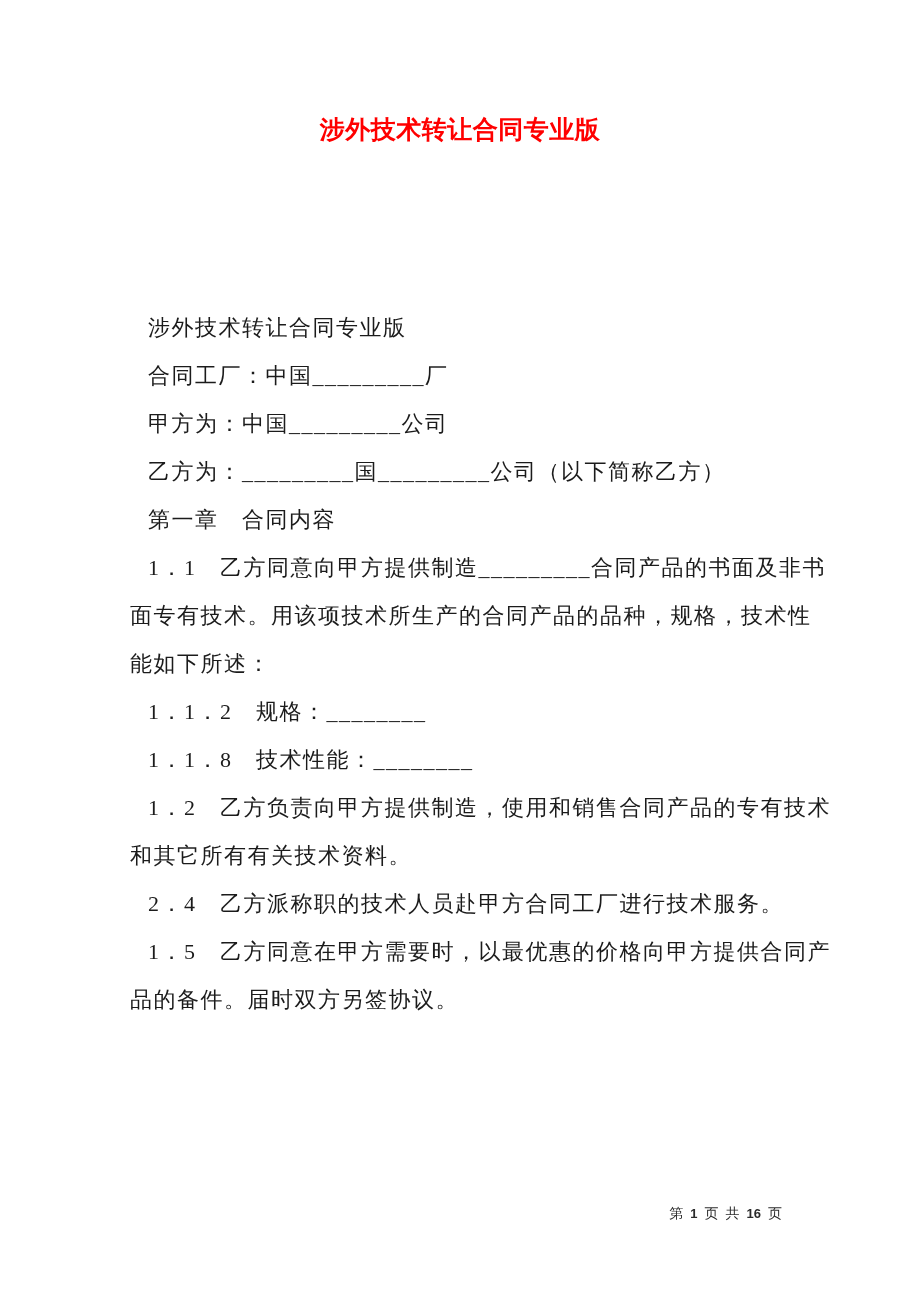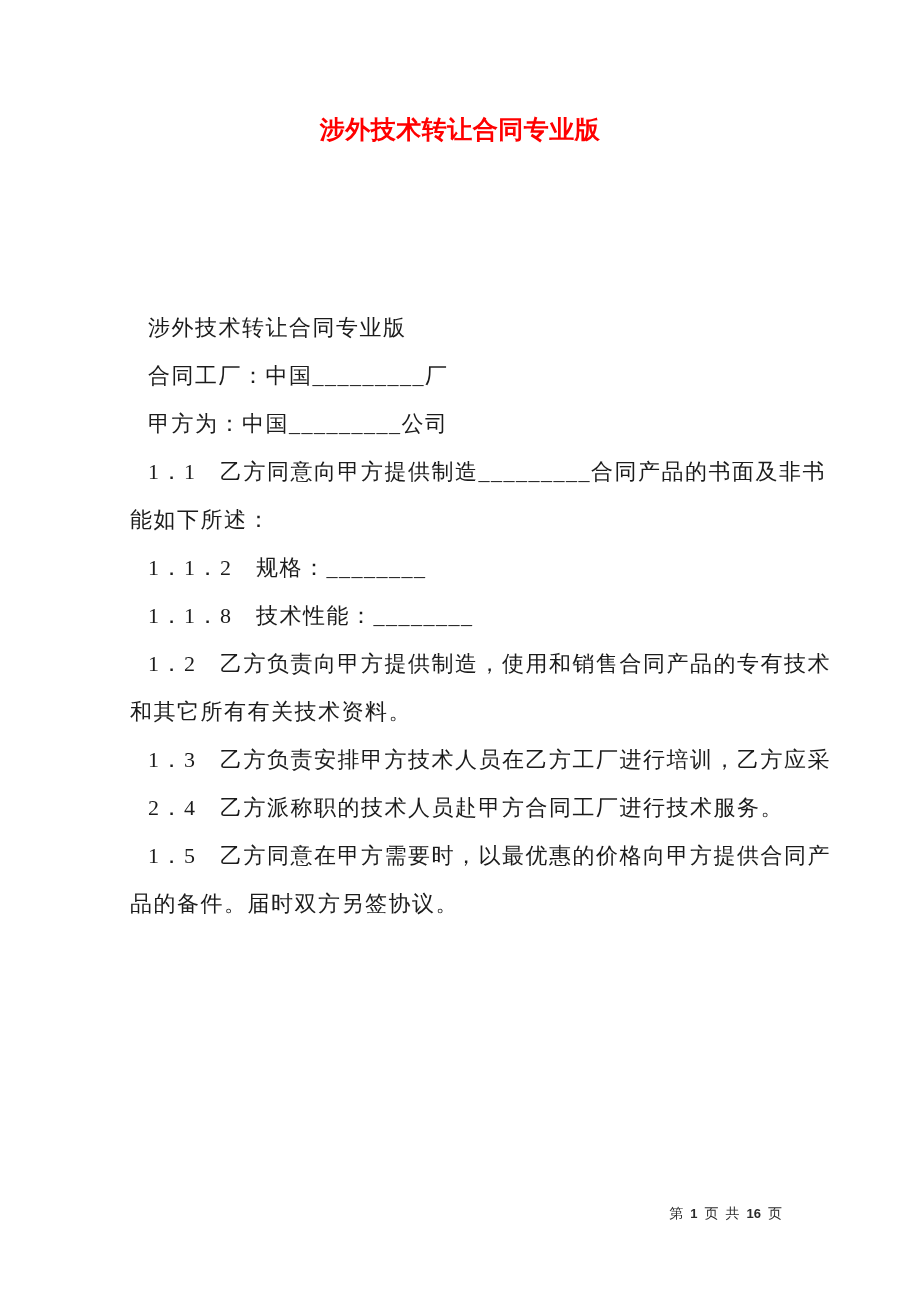--- a/index.html
+++ b/index.html
@@ -67,27 +67,29 @@
 <body>
 
 <div class="page">
 
   <div class="doc-title">涉外技术转让合同专业版</div>
 
   <div class="body-block">
     <div class="body-line indent">涉外技术转让合同专业版</div>
     <div class="body-line indent">合同工厂：中国_________厂</div>
     <div class="body-line indent">甲方为：中国_________公司</div>
+    <div class="body-line indent">乙方为：_________国_________公司（以下简称乙方）</div>
+    <div class="body-line indent">第一章　合同内容</div>
     <div class="body-line indent">1．1　乙方同意向甲方提供制造_________合同产品的书面及非书</div>
+    <div class="body-line">面专有技术。用该项技术所生产的合同产品的品种，规格，技术性</div>
     <div class="body-line">能如下所述：</div>
     <div class="body-line indent">1．1．2　规格：________</div>
     <div class="body-line indent">1．1．8　技术性能：________</div>
     <div class="body-line indent">1．2　乙方负责向甲方提供制造，使用和销售合同产品的专有技术</div>
     <div class="body-line">和其它所有有关技术资料。</div>
-    <div class="body-line indent">1．3　乙方负责安排甲方技术人员在乙方工厂进行培训，乙方应采</div>
     <div class="body-line indent">2．4　乙方派称职的技术人员赴甲方合同工厂进行技术服务。</div>
     <div class="body-line indent">1．5　乙方同意在甲方需要时，以最优惠的价格向甲方提供合同产</div>
     <div class="body-line">品的备件。届时双方另签协议。</div>
   </div>
 
   <div class="page-footer">
     <span>第</span>
     <span class="num">1</span>
     <span>页</span>
     <span>共</span>

